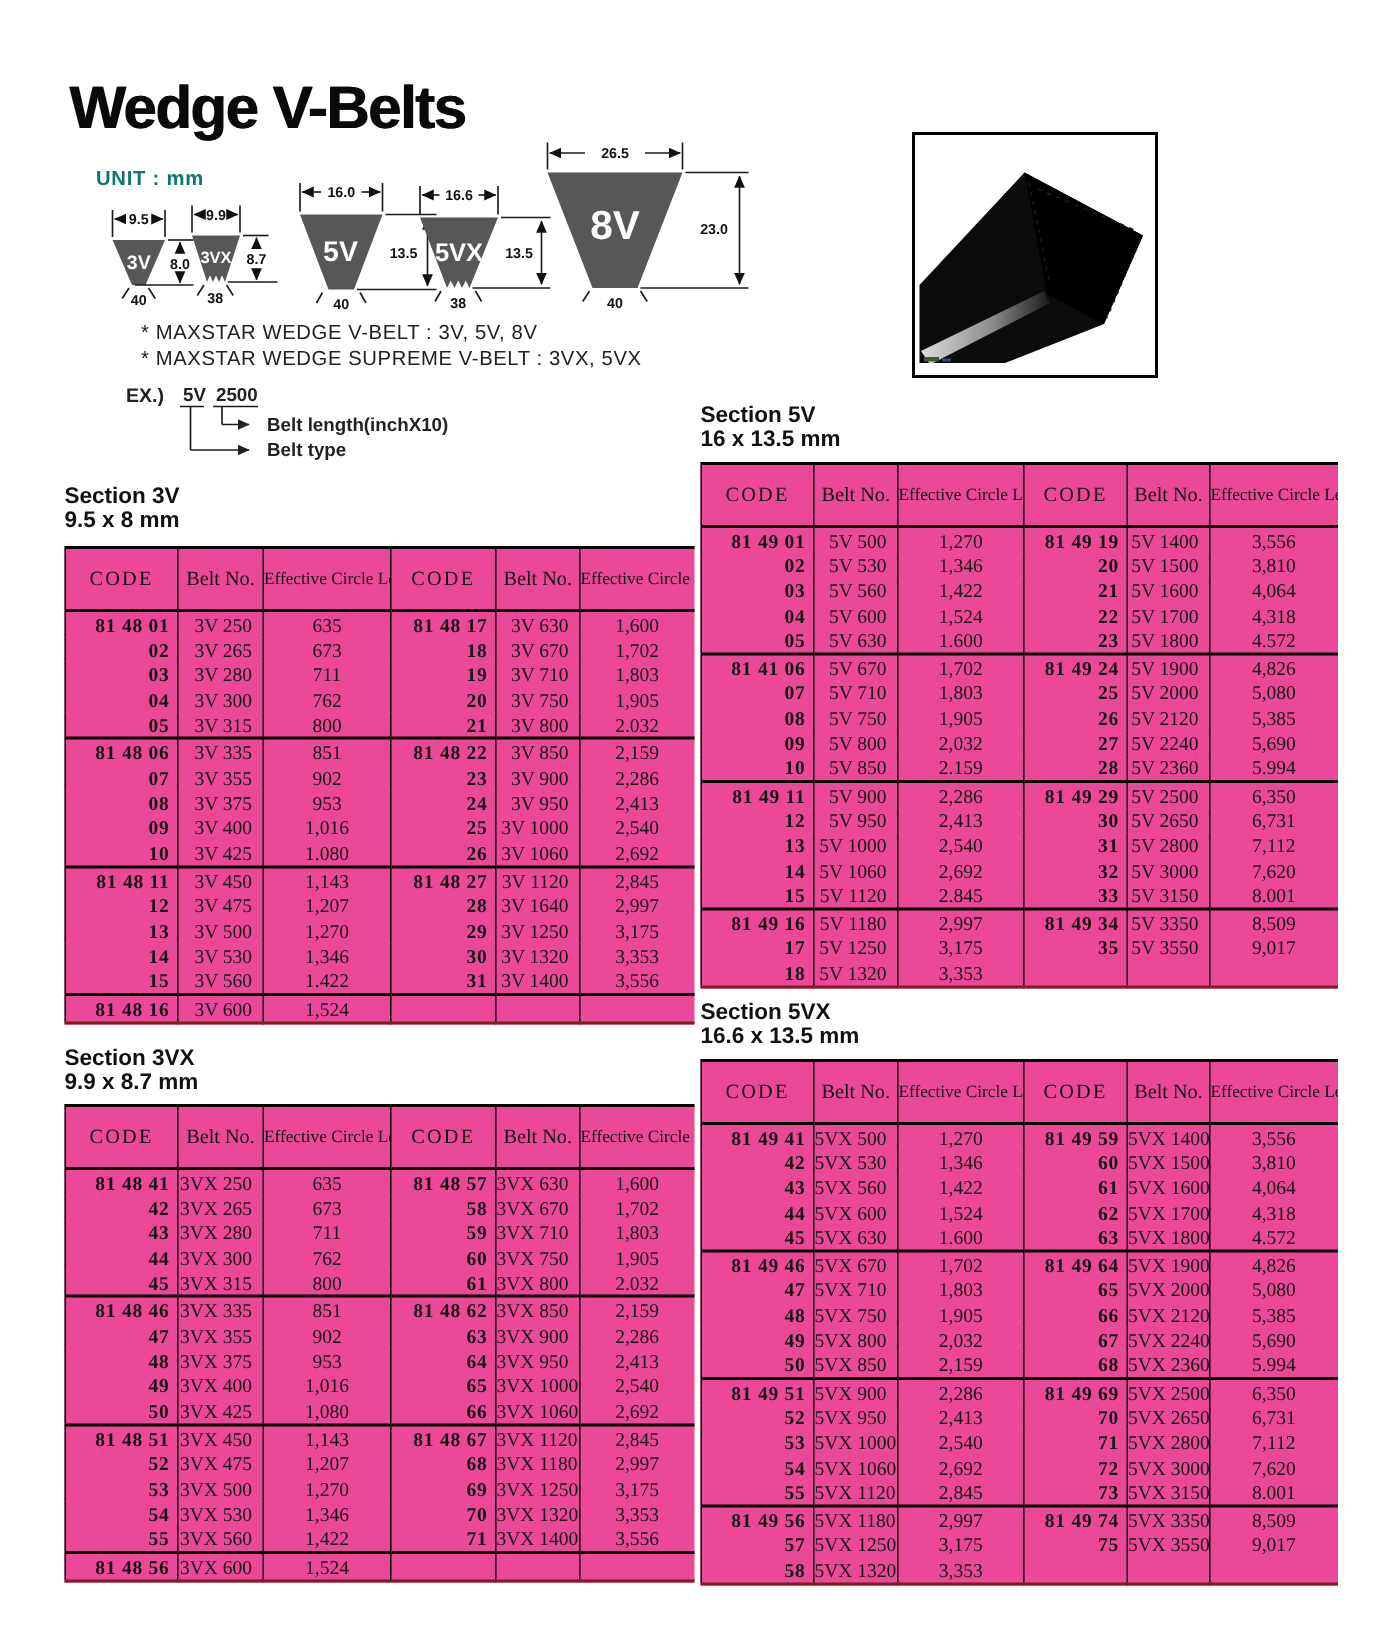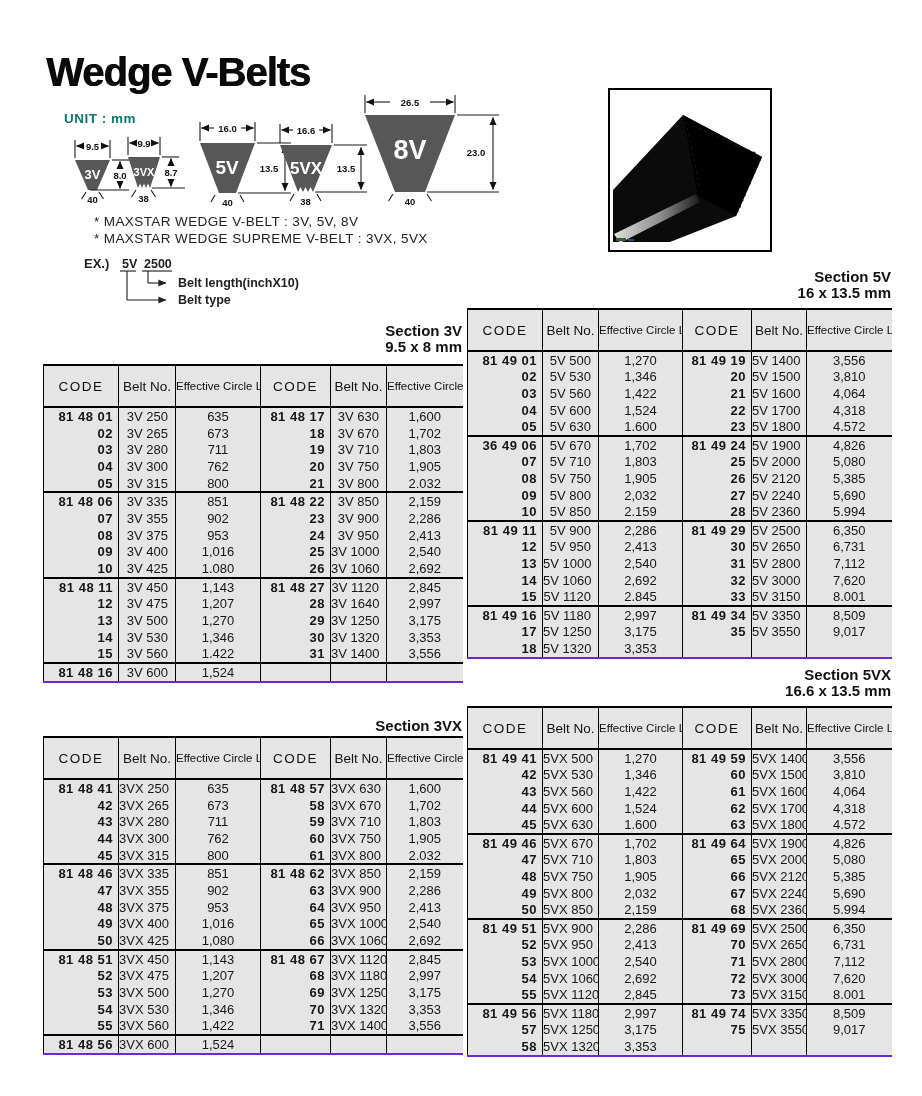--- a/index.html
+++ b/index.html
@@ -11,27 +11,27 @@
   .page-title{
     left:46px;top:50px;font-size:40px;font-weight:bold;letter-spacing:-1px;
     color:#0a0a0a;text-shadow:0.7px 0 0 #0a0a0a;white-space:nowrap;
   }
   .unit-label{left:64px;top:111px;font-size:13.5px;font-weight:bold;letter-spacing:0.5px;color:#0f766e;}
   .note{left:94px;font-size:13.5px;letter-spacing:0.4px;color:#222;white-space:nowrap;}
   .note1{top:214px;text-align:right;}
   .note2{top:231px;}
 
   
-  .sec-head{text-align:right;line-height:16px;}
+  .sec-head{text-align:left;line-height:16px;}
   .sec-title,.sec-sub{font-size:15px;font-weight:bold;color:#111;}
 
   
   table.belt{
-    border-collapse:collapse;table-layout:fixed;position:absolute;background:#e5e5e5;
-    border-top:2px solid #000;border-bottom:2px solid #6d28d9;border-left:1.5px solid #000;
+    border-collapse:collapse;table-layout:fixed;position:absolute;background:#ec4899;
+    border-top:2px solid #000;border-bottom:2px solid #7f1d1d;border-left:1.5px solid #000;font-family:Liberation Serif, serif;
   }
   table.belt th,table.belt td{
     border-left:1.5px solid #000;padding:0;overflow:hidden;white-space:nowrap;
   }
   table.belt th:first-child,table.belt td:first-child{border-left:none;}
   table.belt thead th{
     border-bottom:2px solid #000;height:40px;font-weight:normal;
     font-size:13.5px;text-align:center;vertical-align:middle;color:#111;
   }
   table.belt thead th.c0,table.belt thead th.c3{letter-spacing:1.5px;}
@@ -421,21 +421,21 @@
       </tr>
       <tr>
         <td class="c0">05</td>
         <td class="c1">5V 630</td>
         <td class="c2">1.600</td>
         <td class="c3">23</td>
         <td class="c4">5V 1800</td>
         <td class="c5">4.572</td>
       </tr>
       <tr class="grp">
-        <td class="c0">36 49 06</td>
+        <td class="c0">81 41 06</td>
         <td class="c1">5V 670</td>
         <td class="c2">1,702</td>
         <td class="c3">81 49 24</td>
         <td class="c4">5V 1900</td>
         <td class="c5">4,826</td>
       </tr>
       <tr>
         <td class="c0">07</td>
         <td class="c1">5V 710</td>
         <td class="c2">1,803</td>
@@ -527,21 +527,21 @@
         <td class="c0">18</td>
         <td class="c1">5V 1320</td>
         <td class="c2">3,353</td>
         <td class="c3"></td>
         <td class="c4"></td>
         <td class="c5"></td>
       </tr>
     </tbody>
   </table>
 
-<div class="abs sec-head" style="left:43px;top:698px;width:419px;margin-top:20px;">
+<div class="abs sec-head" style="left:43px;top:698px;width:419px;">
   <div class="sec-title">Section 3VX</div>
   <div class="sec-sub">9.9 x 8.7 mm</div>
 </div>
 <table class="belt tall" style="left:43px;top:736px;width:419px;">
   <colgroup>
       <col style="width:75px">
       <col style="width:57px">
       <col style="width:85px">
       <col style="width:70px">
       <col style="width:56px">

